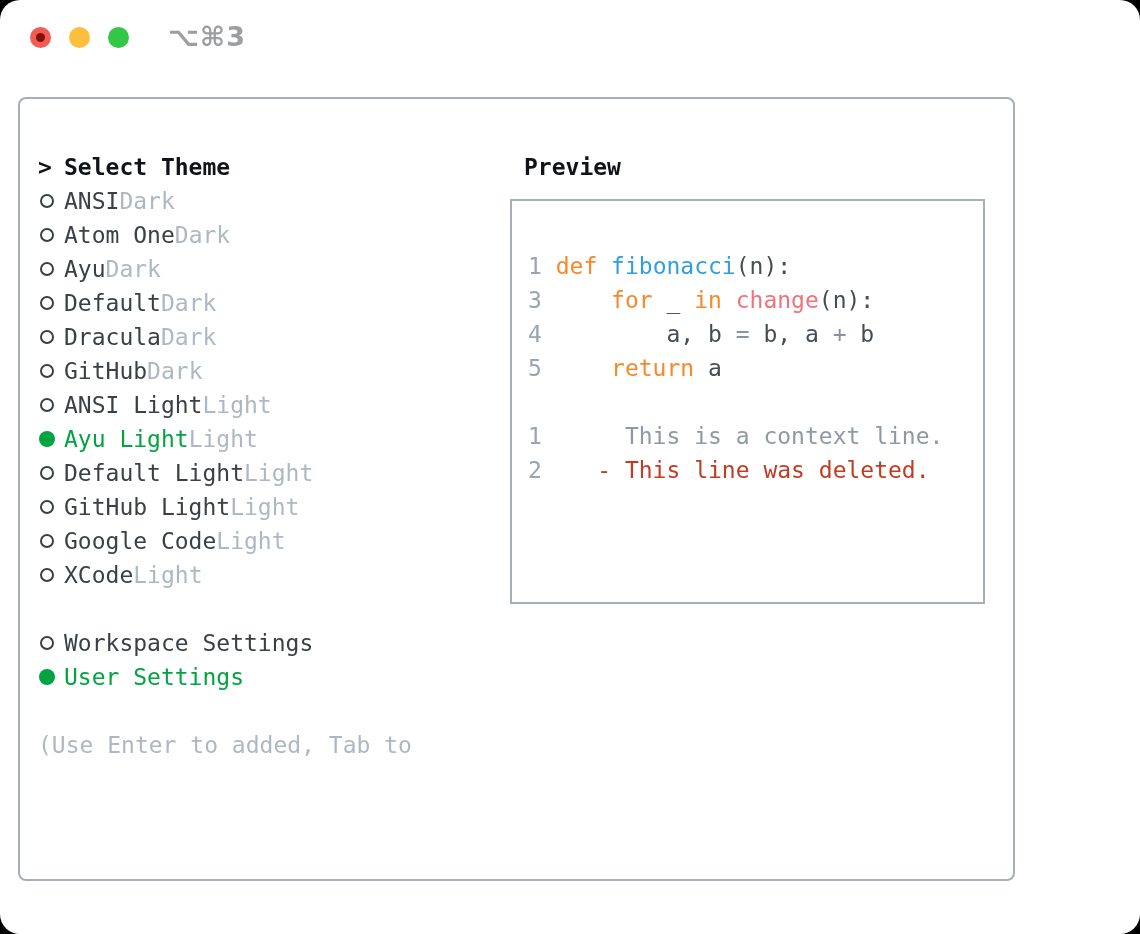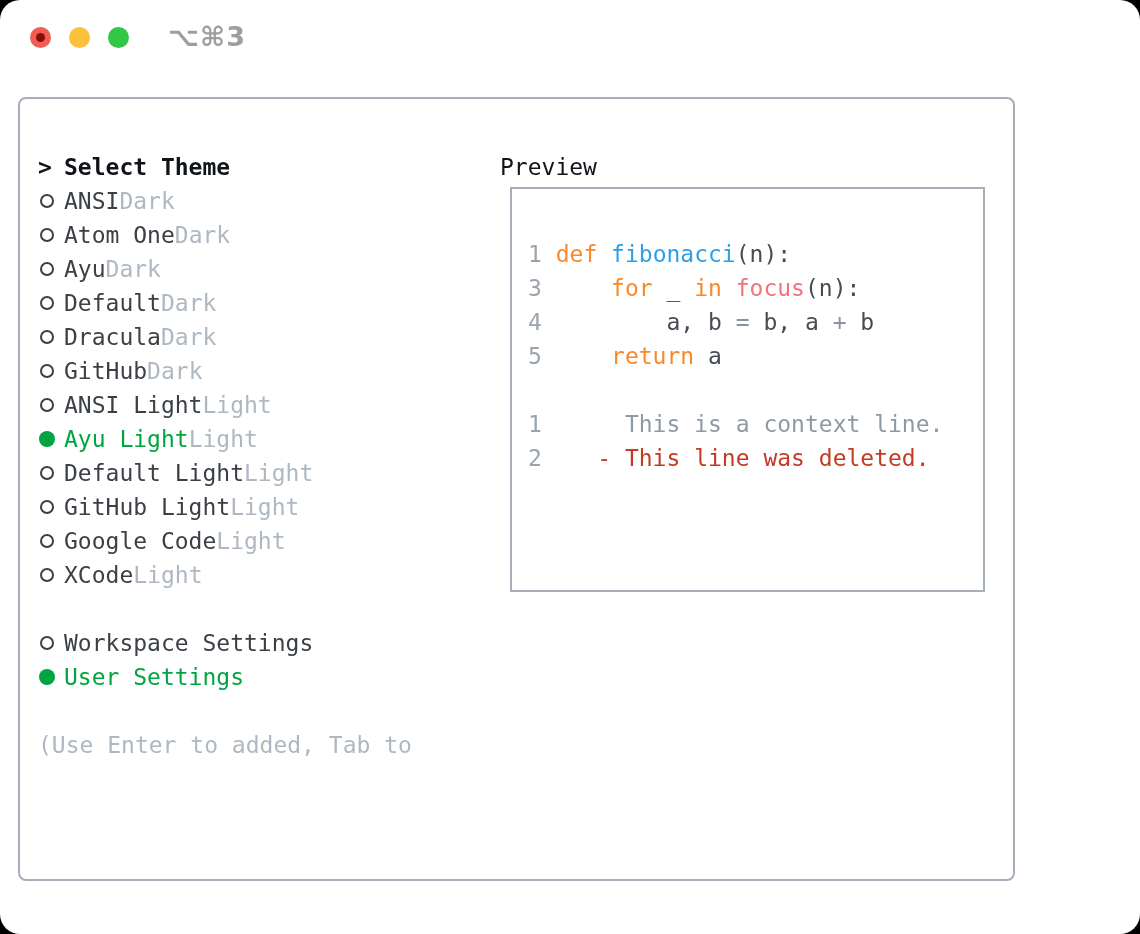--- a/index.html
+++ b/index.html
@@ -26,22 +26,22 @@
   .cell-marker{width:26px;flex:0 0 26px;display:flex;align-items:center}
   .arrow,.hdr{font-weight:bold;color:var(--heading_black)}
   .circle{width:14px;height:14px;box-sizing:border-box;border:2.5px solid var(--text_dark);border-radius:50%;margin-left:2px}
   .circle.sel{width:16px;height:16px;border:none;background:var(--selection_green);margin-left:1px}
   .name{color:var(--text_dark)}
   .name.sel{color:var(--selection_green)}
   .variant{color:var(--muted_gray)}
   .hint{color:var(--muted_gray)}
 
   
-  .preview-title{position:absolute;left:480px;top:51px;height:34px;display:flex;align-items:center;font-weight:normal;color:var(--heading_black)}
-  .preview-box{position:absolute;left:490px;top:88px;width:475px;height:405px;box-sizing:border-box;
+  .preview-title{position:absolute;left:504px;top:51px;height:34px;display:flex;align-items:center;font-weight:bold;color:var(--heading_black)}
+  .preview-box{position:absolute;left:490px;top:100px;width:475px;height:405px;box-sizing:border-box;
                border:2px solid var(--border_gray);padding:48px 0 0 16px;overflow:hidden;background:#fff}
   .code-line{height:34px;line-height:34px;white-space:pre}
   .gutter{display:inline-block;width:2ch;color:var(--line_number_gray)}
   .tok-pl{color:var(--code_text)}
   .tok-kw{color:var(--keyword_orange)}
   .tok-fn{color:var(--function_blue)}
   .tok-bi{color:var(--builtin_coral)}
   .tok-num{color:var(--number_purple)}
   .tok-op{color:var(--operator_gray)}
   .tok-ctx{color:var(--context_gray)}
@@ -78,21 +78,21 @@
         <div class="row"></div>
         <div class="row"><span class="cell-marker"><span class="circle"></span></span><span class="name">Workspace Settings</span></div>
         <div class="row"><span class="cell-marker"><span class="circle sel"></span></span><span class="name sel">User Settings</span></div>
         <div class="row"></div>
         <div class="row"><span class="hint">(Use Enter to added, Tab to</span></div>
       </div>
     <div class="preview-title">Preview</div>
     <div class="preview-box">
       <div>
           <div class="code-line"><span class="gutter">1</span><span class="tok-kw">def</span><span class="tok-pl"> </span><span class="tok-fn">fibonacci</span><span class="tok-pl">(n):</span></div>
-          <div class="code-line"><span class="gutter">3</span><span class="tok-pl">    </span><span class="tok-kw">for</span><span class="tok-pl"> _ </span><span class="tok-kw">in</span><span class="tok-pl"> </span><span class="tok-bi">focus</span><span class="tok-pl">(n):</span></div>
+          <div class="code-line"><span class="gutter">3</span><span class="tok-pl">    </span><span class="tok-kw">for</span><span class="tok-pl"> _ </span><span class="tok-kw">in</span><span class="tok-pl"> </span><span class="tok-bi">change</span><span class="tok-pl">(n):</span></div>
           <div class="code-line"><span class="gutter">4</span><span class="tok-pl">        a, b </span><span class="tok-op">=</span><span class="tok-pl"> b, a </span><span class="tok-op">+</span><span class="tok-pl"> b</span></div>
           <div class="code-line"><span class="gutter">5</span><span class="tok-pl">    </span><span class="tok-kw">return</span><span class="tok-pl"> a</span></div>
           <div class="code-line"><span class="gutter"></span></div>
           <div class="code-line"><span class="gutter">1</span><span class="tok-ctx">     This is a context line.</span></div>
           <div class="code-line"><span class="gutter">2</span><span class="tok-del">   - This line was deleted.</span></div>
         </div>
     </div>
   </div>
 
 </div>

